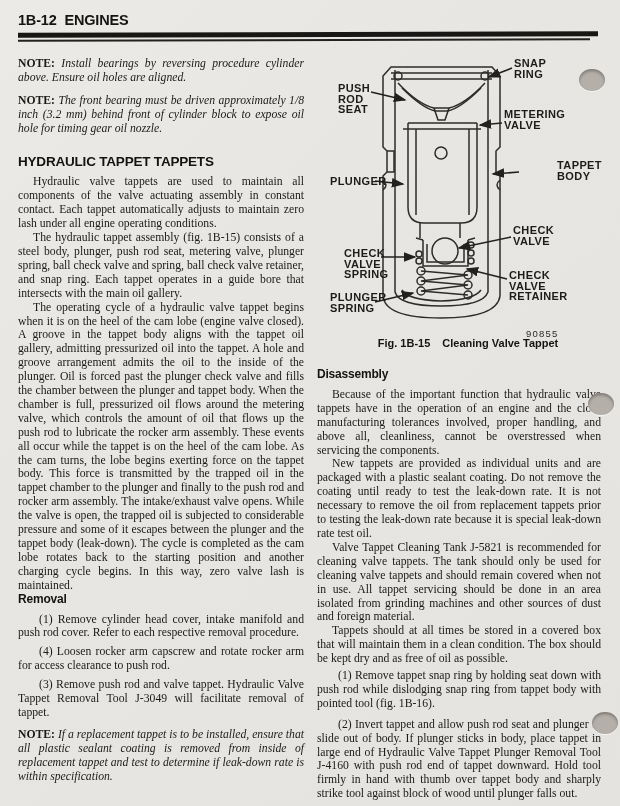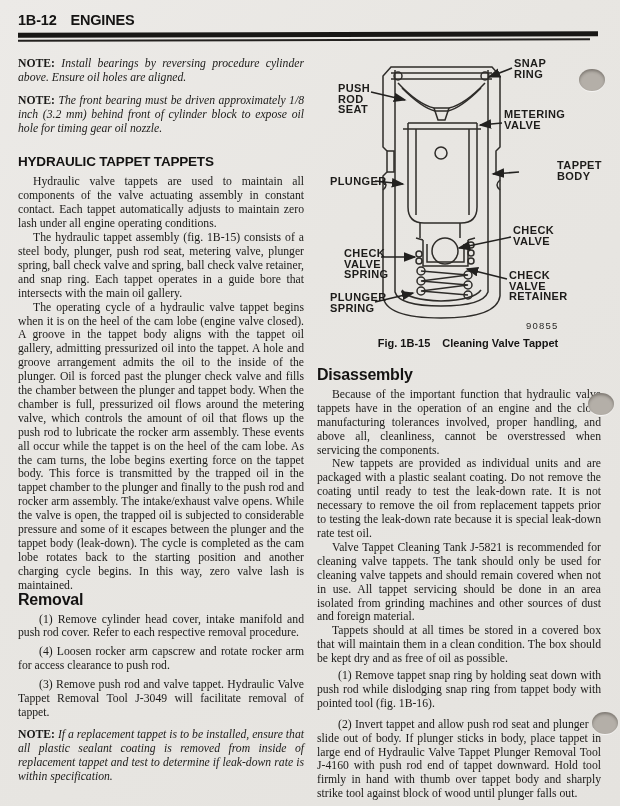--- a/index.html
+++ b/index.html
@@ -7,46 +7,46 @@
     position: relative;
     width: 620px; height: 806px;
     background: linear-gradient(135deg, #eceae7 0%, #e8e6e2 40%, #e5e3df 100%);
     overflow: hidden;
     font-family: "Liberation Serif", "DejaVu Serif", serif;
     color: #1b1a18;
   }
   
   .hdr { position:absolute; left:18px; top:12px; width:584px; }
   .hdr-text { font-family:"Liberation Sans",sans-serif; font-weight:bold; font-size:14.5px; letter-spacing:-0.2px; color:#151413; }
-  .hdr-text .pgnum { margin-right:14px; }
+  .hdr-text .pgnum { margin-right:8px; }
   .rule-thick { position:absolute; left:0; top:20px; width:580px; height:4.5px; background:#181715; transform:rotate(-0.15deg); }
   .rule-thin  { position:absolute; left:0; top:27px; width:572px; height:1.6px; background:#23211f; transform:rotate(-0.15deg); }
   
   .col { position:absolute; font-size:11.7px; line-height:13.9px; text-align:justify; }
   .col-left  { left:18px;  top:57px;  width:286px; }
   .col-right { left:317px; top:368px; width:284px; }
   p { margin:0; }
   .body-para { text-indent:15px; }
   .step { text-indent:21px; }
   .note { margin-bottom:9px; }
   .note .nlabel { font-weight:bold; font-style:normal; }
   .note .ntext  { font-style:italic; }
   h2.sec { font-family:"Liberation Sans",sans-serif; font-weight:bold; font-size:13.5px; letter-spacing:-0.2px;
            margin:19px 0 7px 0; color:#141312; }
-  h3.sub { font-family:"Liberation Sans",sans-serif; font-weight:bold; font-size:16px; letter-spacing:-0.2px;
+  h3.sub { font-family:"Liberation Sans",sans-serif; font-weight:bold; font-size:12px; letter-spacing:-0.2px;
            margin:0 0 6px 0; color:#141312; }
   .mt-sec { margin-top:18px; }
   .step + .step { margin-top:5px; }
   .note-bottom { margin-top:8px; margin-bottom:0; }
   
   .figure { position:absolute; left:328px; top:52px; width:280px; height:284px; }
   .figure svg { position:absolute; left:0; top:0; }
   .fig-label { position:absolute; font-family:"Liberation Sans",sans-serif; font-weight:bold; font-size:11px;
                line-height:10.5px; letter-spacing:.4px; white-space:pre-line; color:#1d1c1a; }
-  .fig-code  { position:absolute; left:198px; top:268px; font-family:"Liberation Sans",sans-serif;
+  .fig-code  { position:absolute; left:198px; top:276px; font-family:"Liberation Sans",sans-serif;
                font-size:9.5px; letter-spacing:1.2px; color:#2a2927; }
   .fig-caption { position:absolute; left:328px; top:337px; width:280px; text-align:center;
                  font-family:"Liberation Sans",sans-serif; font-weight:bold; font-size:11px; color:#161514; }
   .fig-caption .cap-num { margin-right:12px; }
   
   .hole { position:absolute; width:26px; height:22px; border-radius:50%;
           background:#b4afa8; box-shadow: inset 0 2px 3px rgba(60,55,48,.45), 0 1px 0 rgba(255,255,255,.6); }
   .hole-1 { left:579px; top:69px; }
   .hole-2 { left:588px; top:393px; }
   .hole-3 { left:592px; top:712px; }

